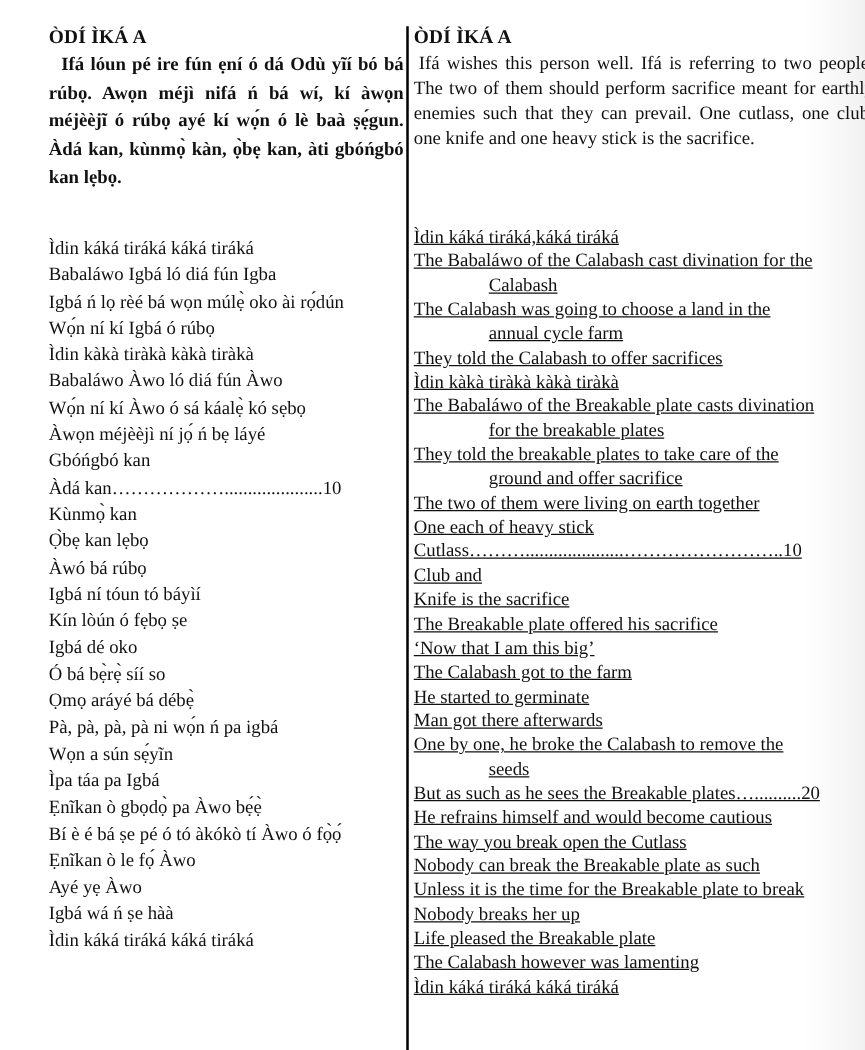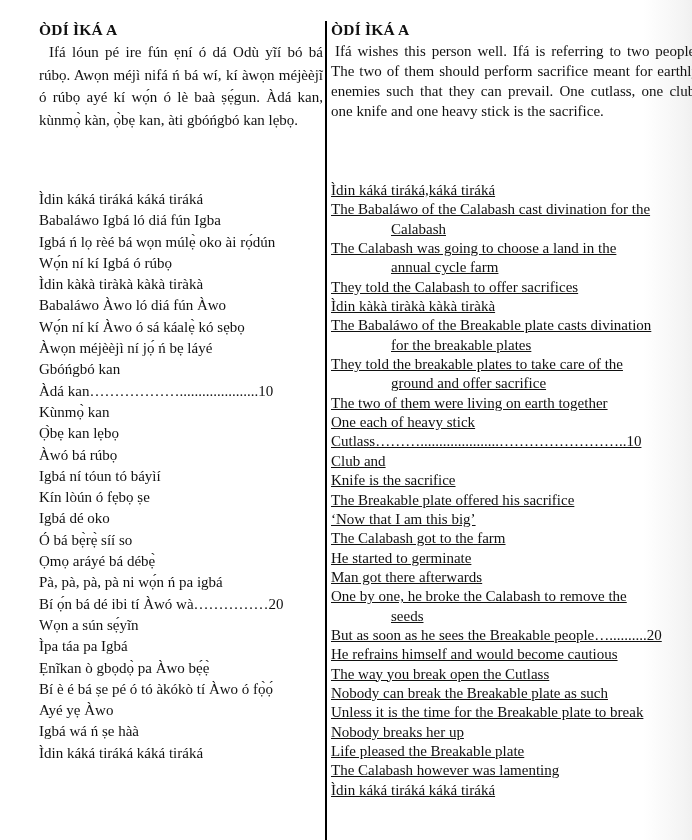--- a/index.html
+++ b/index.html
@@ -51,20 +51,21 @@
       letter-spacing: 0.2px;
     }
     .intro {
       font-size: 15px;
       line-height: 22.5px;
       text-align: justify;
       margin: 0;
     }
     .col-left .intro {
       text-indent: 10px;
+      font-weight: bold;
     }
     .col-right .intro {
       text-indent: 4px;
       line-height: 20px;
     }
     .verse {
       margin: 0;
       padding: 0;
       list-style: none;
       font-size: 15px;
@@ -117,25 +118,25 @@
       <li>Àdá kan……………….....................10</li>
       <li>Kùnmọ̀ kan</li>
       <li>Ọ̀bẹ kan lẹbọ</li>
       <li>Àwó bá rúbọ</li>
       <li>Igbá ní tóun tó báyìí</li>
       <li>Kín lòún ó fẹbọ ṣe</li>
       <li>Igbá dé oko</li>
       <li>Ó bá bẹ̀rẹ̀ síí so</li>
       <li>Ọmọ aráyé bá débẹ̀</li>
       <li>Pà, pà, pà, pà ni wọ́n ń pa igbá</li>
-      <li>Bí ọ́n bá dé ibi tí Àwó wà……………20</li>
       <li>Wọn a sún sẹ́yĩn</li>
       <li>Ìpa táa pa Igbá</li>
       <li>Ẹnĩkan ò gbọdọ̀ pa Àwo bẹ́ẹ̀</li>
       <li>Bí è é bá ṣe pé ó tó àkókò tí Àwo ó fọ̀ọ́</li>
+      <li>Ẹnĩkan ò le fọ́ Àwo</li>
       <li>Ayé yẹ Àwo</li>
       <li>Igbá wá ń ṣe hàà</li>
       <li>Ìdin káká tiráká káká tiráká</li>
     </ul>
   </div>
 
   <div class="divider"></div>
 
   <div class="col-right">
     <h2 class="heading">ÒDÍ ÌKÁ  A</h2>
@@ -152,21 +153,21 @@
       <li><span>One each of heavy stick</span></li>
       <li><span>Cutlass……….....................……………………..10</span></li>
       <li><span>Club and</span></li>
       <li><span>Knife is the sacrifice</span></li>
       <li><span>The Breakable plate offered his sacrifice</span></li>
       <li><span>‘Now that I am this big’</span></li>
       <li><span>The Calabash got to the farm</span></li>
       <li><span>He started to germinate</span></li>
       <li><span>Man got there afterwards</span></li>
       <li><span>One by one, he broke the Calabash to remove the</span><span class="cont">seeds</span></li>
-      <li><span>But as soon as he sees the Breakable people…..........20</span></li>
+      <li><span>But as such as he sees the Breakable plates…..........20</span></li>
       <li><span>He refrains himself and would become cautious</span></li>
       <li><span>The way you break open the Cutlass</span></li>
       <li><span>Nobody can break the Breakable plate as such</span></li>
       <li><span>Unless it is the time for the Breakable plate to break</span></li>
       <li><span>Nobody breaks her up</span></li>
       <li><span>Life pleased the Breakable plate</span></li>
       <li><span>The Calabash however was lamenting</span></li>
       <li><span>Ìdin káká tiráká káká tiráká</span></li>
     </ul>
   </div>

